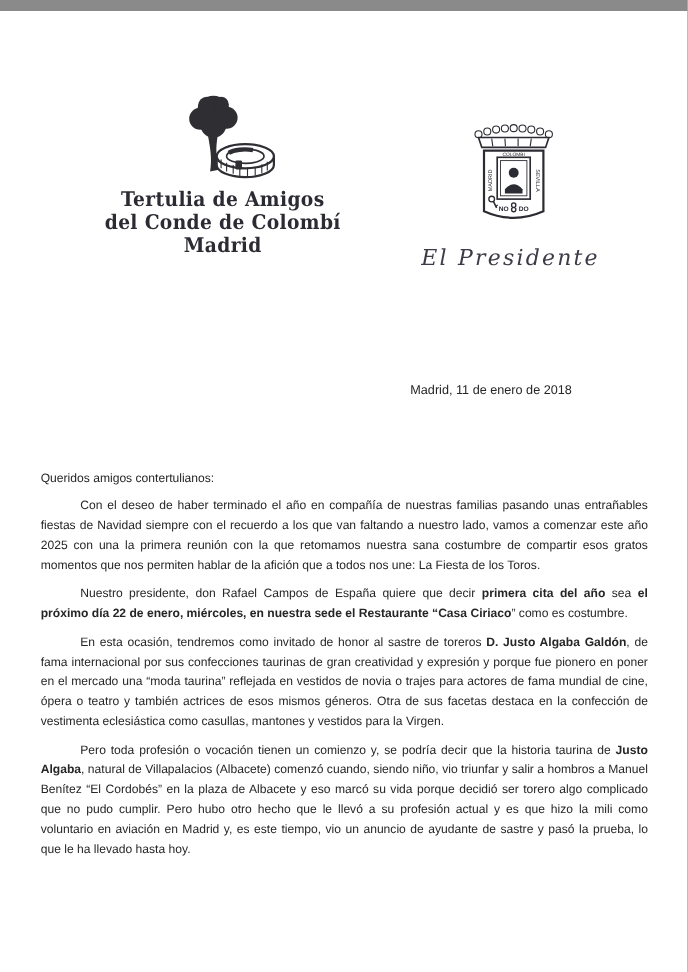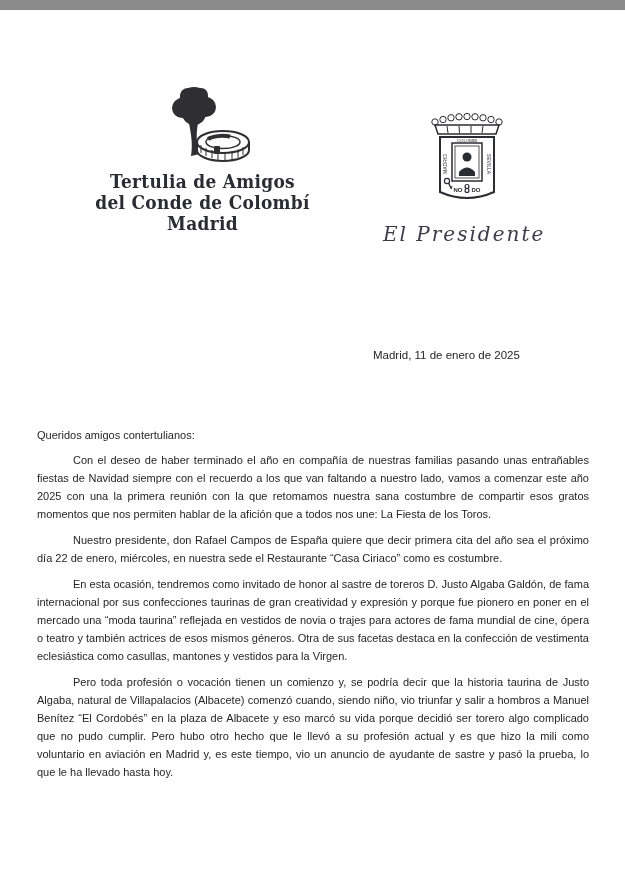--- a/index.html
+++ b/index.html
@@ -51,21 +51,21 @@
   .letter {
     position: absolute; left: 37px; top: 416px; width: 552px;
     font-size: 11px; line-height: 18px; color: #262626;
   }
   .salutation { margin: 0 0 7px 0; }
   .para {
     margin: 0 0 8px 0;
     text-align: justify;
     text-indent: 36px;
   }
-  .para .bold { font-weight: 400; }
+  .para .bold { font-weight: 700; }
 
   svg text { font-family: "Liberation Sans", sans-serif; fill: #2b2b33; }
 </style>
 </head>
 <body>
 
 <div class="page">
 
   <div class="left-logo">
     <svg width="110" height="88" viewBox="0 0 110 88">
@@ -147,21 +147,21 @@
         <g stroke="#2b2b33" fill="#ffffff">
           <circle cx="27" cy="69" r="2.6" stroke-width="1.2"></circle>
           <line x1="28.5" y1="71" x2="31.5" y2="77" stroke-width="1.4"></line>
           <line x1="30.5" y1="75.5" x2="32.5" y2="74.5" stroke-width="1.2"></line>
         </g>
       </g>
     </svg>
     <div class="script-title">El Presidente</div>
   </div>
 
-  <div class="date-line">Madrid, 11 de enero de 2025</div>
+  <div class="date-line">Madrid, 11 de enero de 2018</div>
 
   <div class="letter">
     <p class="salutation">Queridos amigos contertulianos:</p>
     <div>
         <p class="para"><span>Con el deseo de haber terminado el año en compañía de nuestras familias pasando unas entrañables fiestas de Navidad siempre con el recuerdo a los que van faltando a nuestro lado, vamos a comenzar este año 2025 con una la primera reunión con la que retomamos nuestra sana costumbre de compartir esos gratos momentos que nos permiten hablar de la afición que a todos nos une: La Fiesta de los Toros.</span></p>
         <p class="para"><span>Nuestro presidente, don Rafael Campos de España quiere que decir </span><span class="bold">primera cita del año</span><span> sea </span><span class="bold">el próximo día 22 de enero, miércoles, en nuestra sede el Restaurante “Casa Ciriaco</span><span>” como es costumbre.</span></p>
         <p class="para"><span>En esta ocasión, tendremos como invitado de honor al sastre de toreros </span><span class="bold">D. Justo Algaba Galdón</span><span>, de fama internacional por sus confecciones taurinas de gran creatividad y expresión y porque fue pionero en poner en el mercado una “moda taurina” reflejada en vestidos de novia o trajes para actores de fama mundial de cine, ópera o teatro y también actrices de esos mismos géneros. Otra de sus facetas destaca en la confección de vestimenta eclesiástica como casullas, mantones y vestidos para la Virgen.</span></p>
         <p class="para"><span>Pero toda profesión o vocación tienen un comienzo y, se podría decir que la historia taurina de </span><span class="bold">Justo Algaba</span><span>, natural de Villapalacios (Albacete) comenzó cuando, siendo niño, vio triunfar y salir a hombros a Manuel Benítez “El Cordobés” en la plaza de Albacete y eso marcó su vida porque decidió ser torero algo complicado que no pudo cumplir. Pero hubo otro hecho que le llevó a su profesión actual y es que hizo la mili como voluntario en aviación en Madrid y, es este tiempo, vio un anuncio de ayudante de sastre y pasó la prueba, lo que le ha llevado hasta hoy.</span></p>
       </div>
   </div>

